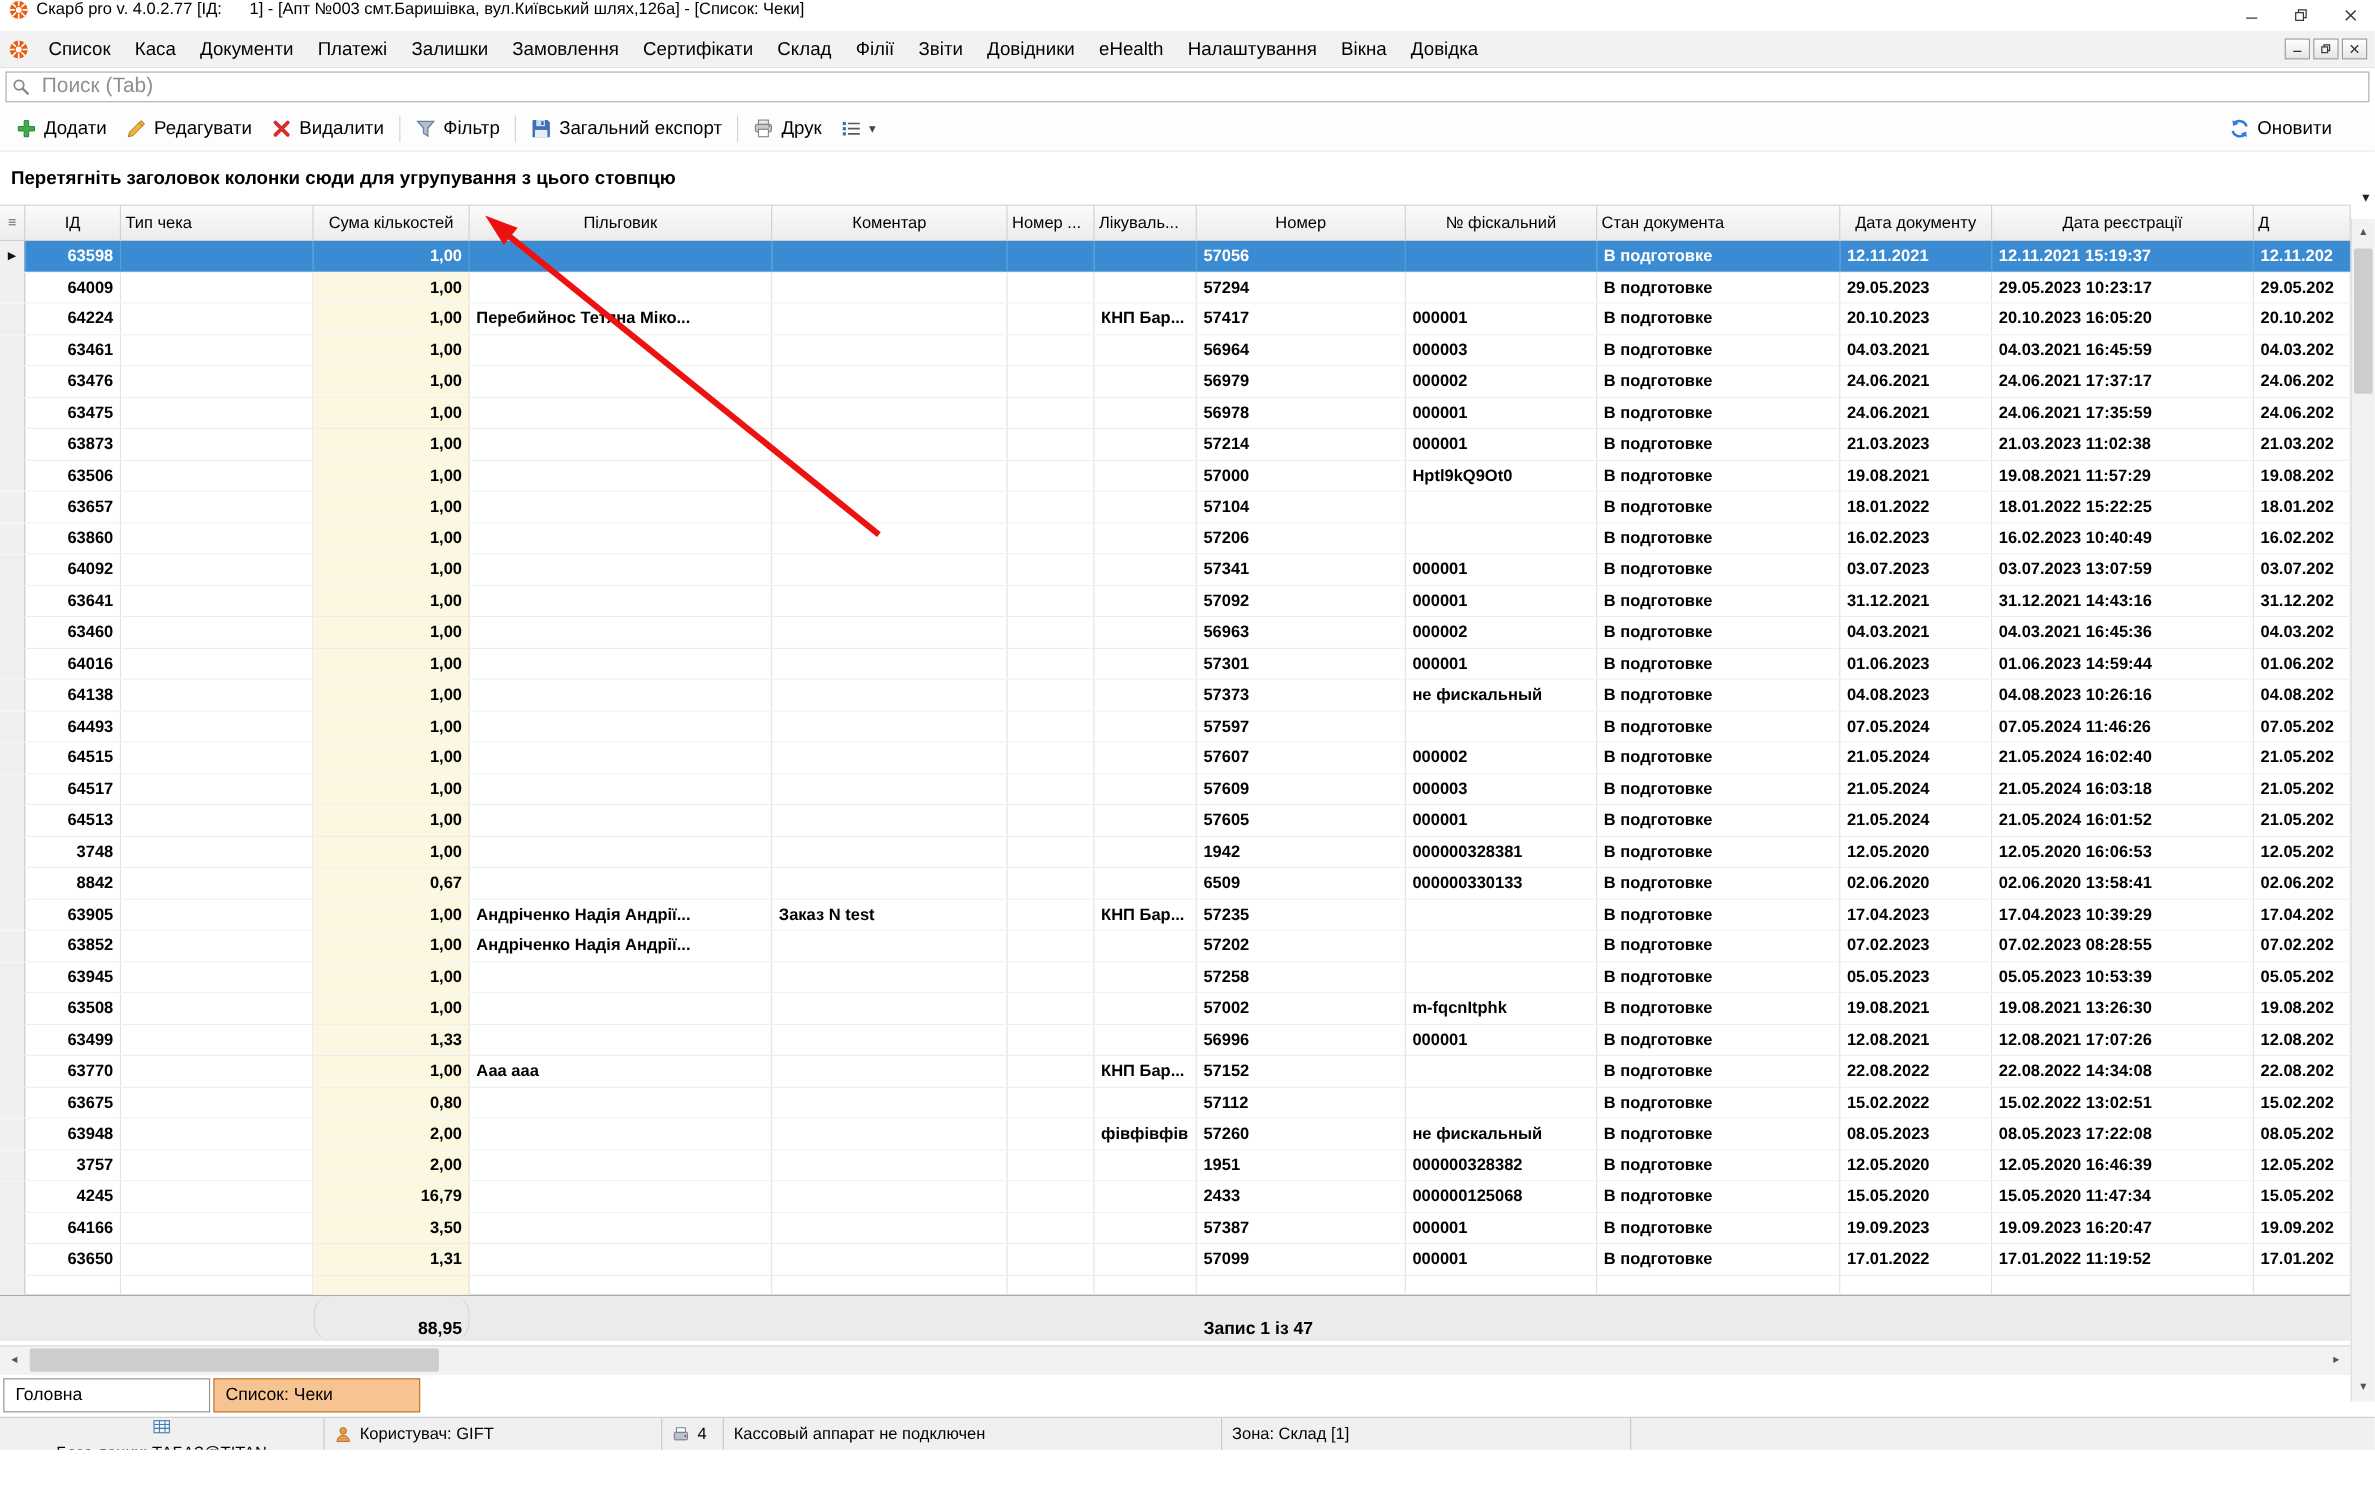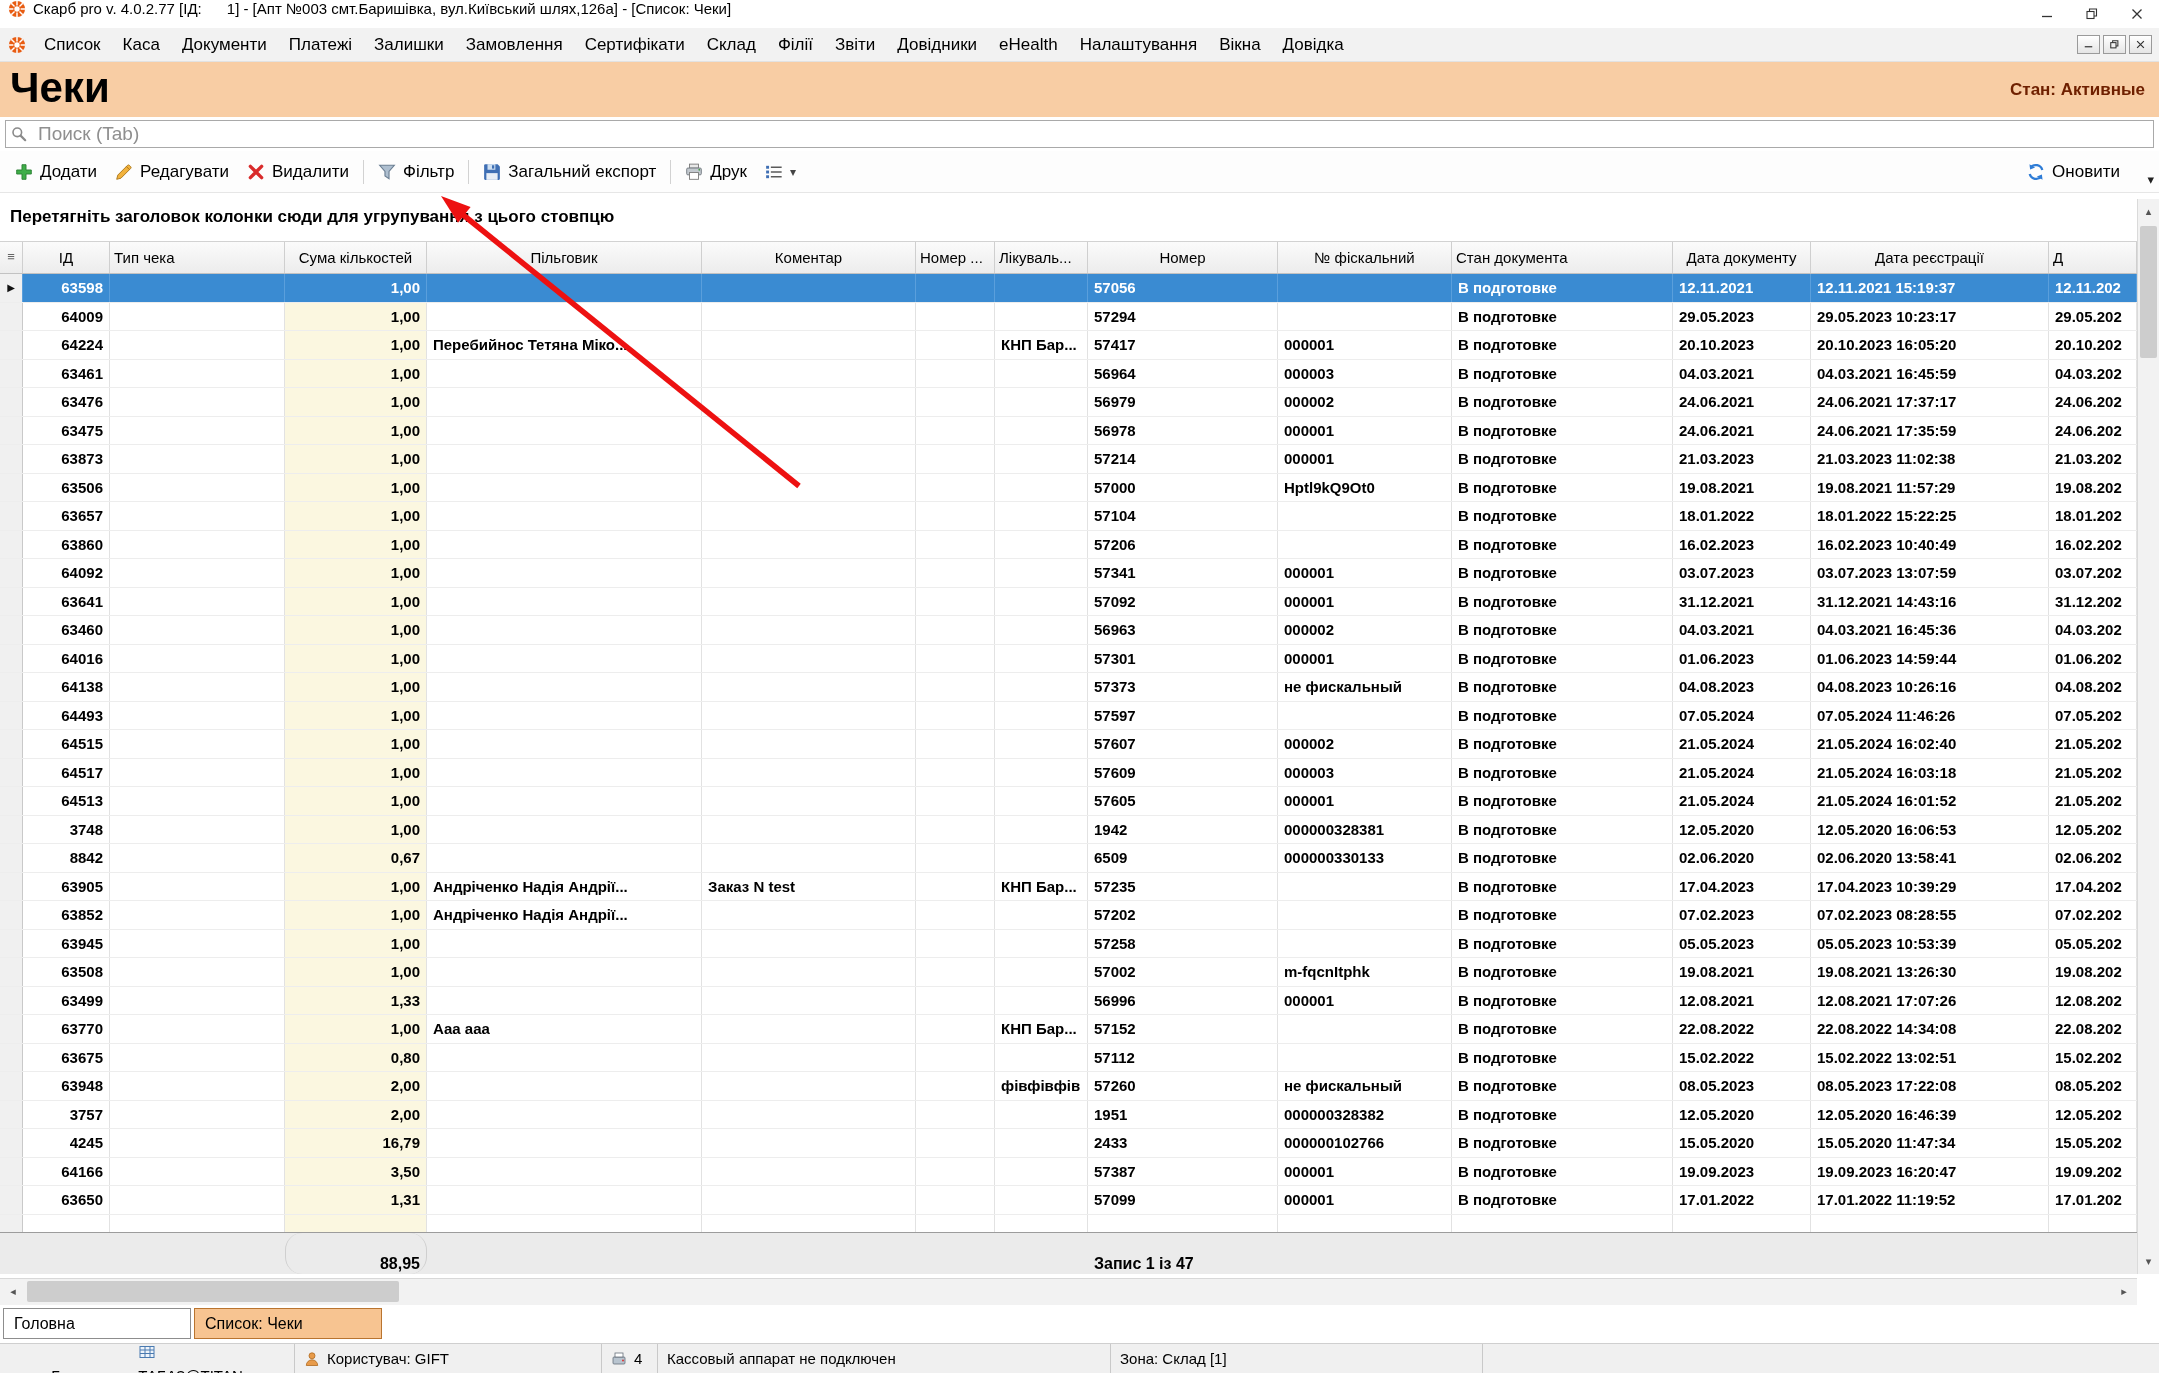--- a/index.html
+++ b/index.html
@@ -186,24 +186,20 @@
           </svg>
         </div>
       <div class="mdib">
           <svg width="9" height="9" viewBox="0 0 12 12">
             <path d="M1.5 1.5l9 9M10.5 1.5l-9 9" stroke="#333" stroke-width="1.6"></path>
           </svg>
         </div>
     </div>
   </div>
 
-  <div class="headerband">
-    <div class="page-title">Чеки</div>
-    <div class="state-label">Стан: Активные</div>
-  </div>
 
   <div class="searchrow">
     <div class="searchbox">
       <span class="sicon">
           <svg viewBox="0 0 16 16">
             <circle cx="6.3" cy="6.3" r="4.3" fill="none" stroke="#8a8a8a" stroke-width="1.6"></circle>
             <path d="M9.6 9.6l4.6 4.6" stroke="#8a8a8a" stroke-width="2.2" stroke-linecap="round"></path>
           </svg>
         </span>
       <input placeholder="Поиск (Tab)" style="">
@@ -801,21 +797,21 @@
         <div class="grow">
           <div class="cell wm mk"></div>
           <div class="cell w0 tr">4245</div>
           <div class="cell w1"></div>
           <div class="cell w2 tr sumcol">16,79</div>
           <div class="cell w3"></div>
           <div class="cell w4"></div>
           <div class="cell w5"></div>
           <div class="cell w6"></div>
           <div class="cell w7">2433</div>
-          <div class="cell w8">000000102766</div>
+          <div class="cell w8">000000125068</div>
           <div class="cell w9">В подготовке</div>
           <div class="cell w10">15.05.2020</div>
           <div class="cell w11">15.05.2020 11:47:34</div>
           <div class="cell w12">15.05.202</div>
         </div>
         <div class="grow">
           <div class="cell wm mk"></div>
           <div class="cell w0 tr">64166</div>
           <div class="cell w1"></div>
           <div class="cell w2 tr sumcol">3,50</div>

